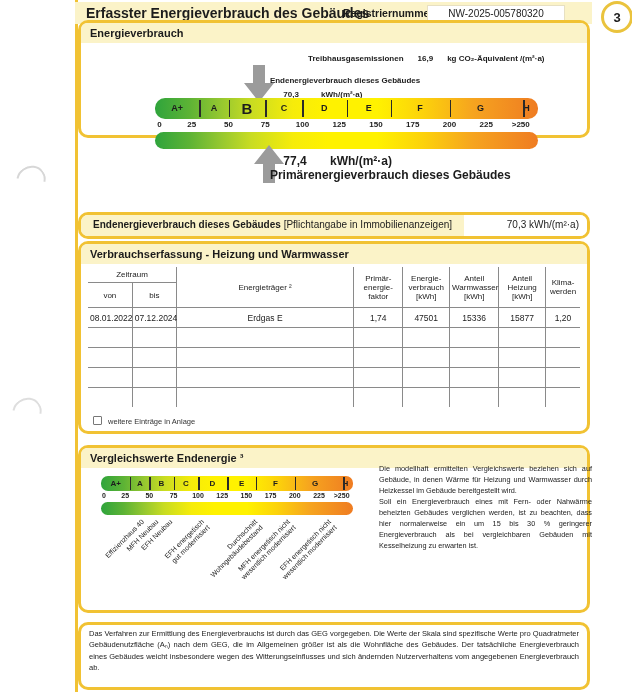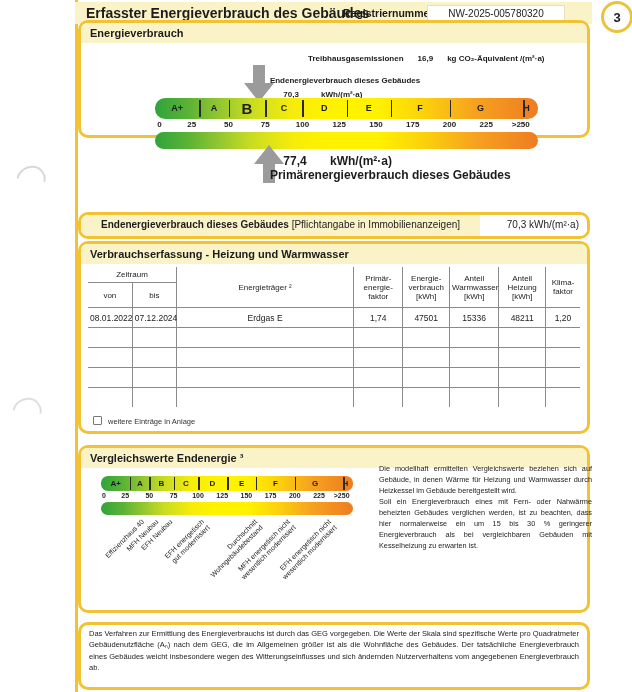--- a/index.html
+++ b/index.html
@@ -49,21 +49,21 @@
   .arrow-down{top:-2px;}
   .arrow-up{top:78px;}
   .lbl-end{position:absolute;top:9px;left:30%;font-size:8px;}
   .val-end{position:absolute;top:23px;left:33.5%;font-size:8px;}
   .val-pe{position:absolute;top:87px;left:33.5%;font-size:12px;}
   .lbl-pe{position:absolute;top:101px;left:30%;font-size:12px;}
   .unit-gap{margin-left:20px;}
 
   
   .banner{top:212px;height:27px;display:flex;overflow:hidden;}
-  .banner-left{flex:1;background:#fbf3c8;font-size:10px;padding:4px 20px;white-space:nowrap;}
+  .banner-left{flex:1;background:#fbf3c8;font-size:10px;padding:4px 12px;white-space:nowrap;}
   .banner-right{width:150px;background:#fff;font-size:10px;padding:4px 8px;text-align:right;}
 
   
   .box3{top:241px;height:193px;}
   .vtable{border-collapse:collapse;border:1px hidden;width:calc(100% - 14px);margin:3px 7px 0;
           table-layout:fixed;}
   .vtable th,.vtable td{border:1px solid #8a8a8a;font-weight:normal;font-size:8px;
           text-align:center;padding:0 2px;white-space:pre-line;}
   .vtable thead tr:first-child th{height:15px;vertical-align:middle;}
   .vtable thead tr:last-child th{height:24px;vertical-align:middle;}
@@ -206,36 +206,36 @@
           <th rowspan="2">Energie-
 verbrauch
 [kWh]</th>
           <th rowspan="2">Anteil
 Warmwasser
 [kWh]</th>
           <th rowspan="2">Anteil
 Heizung
 [kWh]</th>
           <th rowspan="2">Klima-
-faktor</th>
+werden</th>
         </tr>
         <tr>
           <th>von</th>
           <th>bis</th>
         </tr>
       </thead>
       <tbody id="vtbody">
           <tr>
             <td>08.01.2022</td>
             <td>07.12.2024</td>
             <td>Erdgas E</td>
             <td>1,74</td>
             <td>47501</td>
             <td>15336</td>
-            <td>48211</td>
+            <td>15877</td>
             <td>1,20</td>
           </tr>
           <tr>
             <td>&nbsp;</td>
             <td>&nbsp;</td>
             <td>&nbsp;</td>
             <td>&nbsp;</td>
             <td>&nbsp;</td>
             <td>&nbsp;</td>
             <td>&nbsp;</td>

